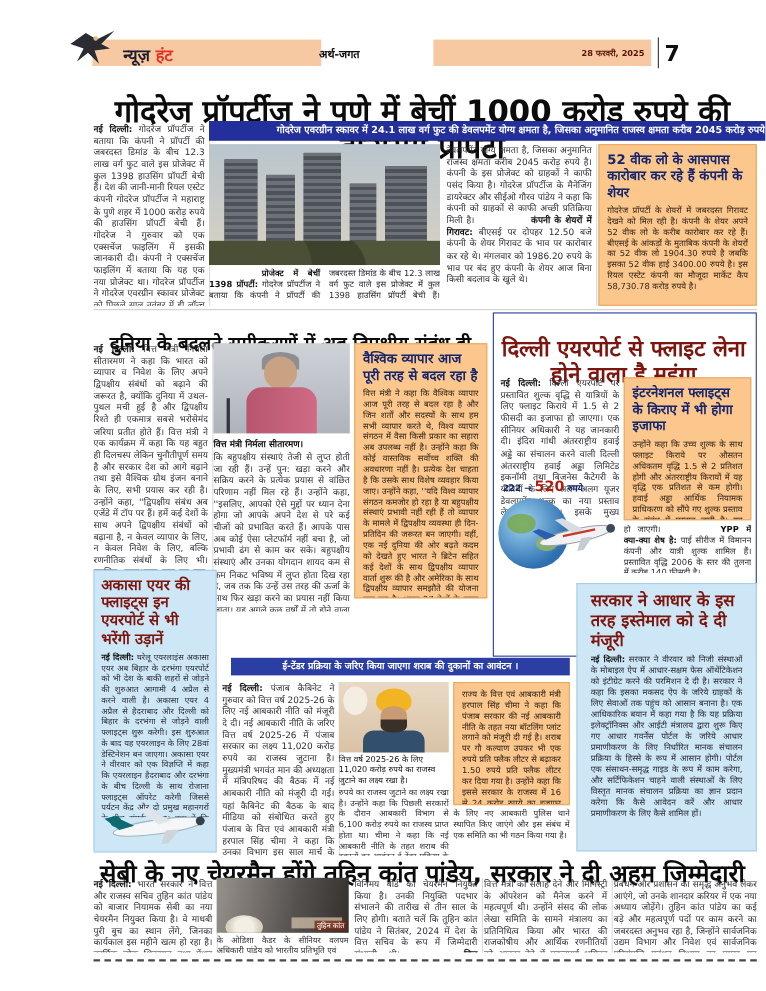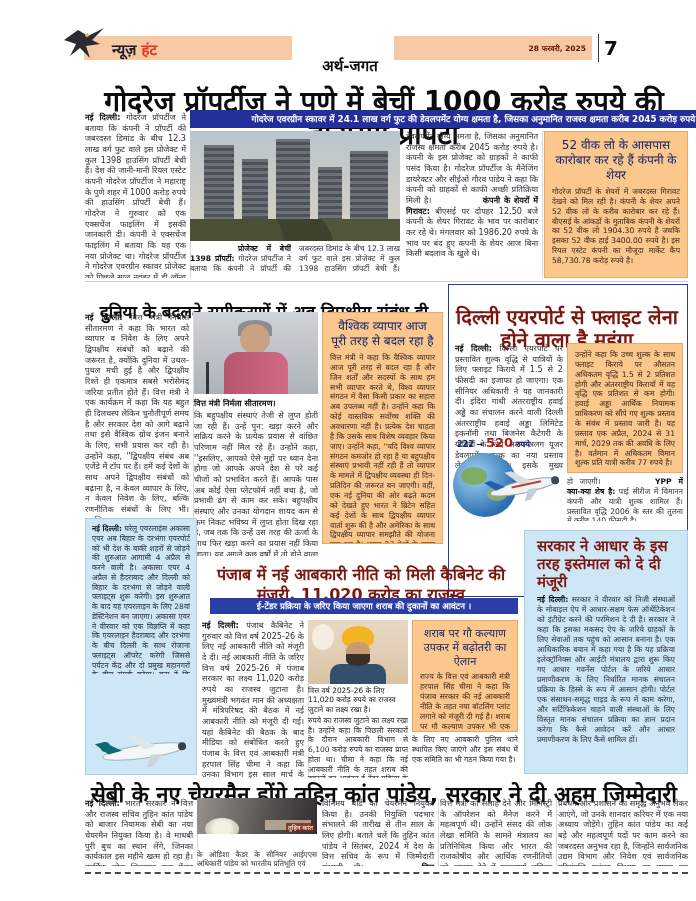--- a/index.html
+++ b/index.html
@@ -4,22 +4,22 @@
 <style>
   html,body{margin:0;padding:0;background:#ffffff;}
   .page{position:relative;width:696px;height:901px;background:#fff;overflow:hidden;
         font-family:"DejaVu Sans",sans-serif;color:#222;}
   
   .band-left{position:absolute;left:84px;top:36px;width:208px;height:24px;background:#f6c9a2;}
   .band-right{position:absolute;left:394px;top:36px;width:198px;height:24px;background:#f6c9a2;}
   .logo{position:absolute;left:62px;top:26px;width:44px;height:36px;}
   .paper-name{position:absolute;left:112px;top:39px;font-size:15px;font-weight:bold;color:#1c1c2e;}
   .paper-name .red{color:#e53222;}
-  .section-title{position:absolute;left:290px;top:55px;width:120px;text-align:center;
-                 font-size:15px;font-weight:bold;color:#0d0d0d;}
+  .section-title{position:absolute;left:290px;top:42px;width:120px;
+                 font-size:10px;font-weight:bold;color:#0d0d0d;}
   .mast-date{position:absolute;left:394px;top:43px;width:192px;text-align:right;
              font-size:7.5px;font-weight:bold;color:#5a1208;}
   .pageno-sep{position:absolute;left:598px;top:34px;width:1px;height:28px;background:#333;}
   .pageno{position:absolute;left:604px;top:36px;font-size:20px;font-weight:bold;color:#0d0d0d;}
   
   .main-headline{position:absolute;left:80px;top:66px;width:608px;text-align:center;
                  font-size:28px;line-height:1.2;font-weight:bold;color:#0b0b0b;}
   
   .body-txt{font-size:8.1px;line-height:1.32;text-align:justify;color:#2c2c34;overflow:hidden;}
   .dateline{font-weight:bold;color:#111;}
@@ -34,21 +34,21 @@
   .tower{position:absolute;bottom:18px;background:#5c6168;
          background-image:repeating-linear-gradient(#6d7278 0 3px,#4d525a 3px 6px);}
   .g-trees{position:absolute;bottom:0;left:0;width:100%;height:22px;
            background:radial-gradient(circle at 20% 120%,#4a4f36 30%,transparent 31%),
                       radial-gradient(circle at 50% 130%,#3c422c 35%,transparent 36%),
                       radial-gradient(circle at 80% 120%,#50563a 30%,transparent 31%),#6b6f4e;}
   .g-caption{position:absolute;left:190px;top:244px;width:210px;height:34px;columns:2;column-gap:8px;
              font-size:7.6px;line-height:1.3;text-align:justify;color:#2c2c34;overflow:hidden;}
   .g-col4{position:absolute;left:406px;top:131px;width:132px;height:147px;}
   .sidebox{background:#fbc78c;border:1px solid #e8a960;padding:6px 7px;box-sizing:border-box;overflow:hidden;}
-  .sidebox .title{font-size:12px;line-height:1.25;font-weight:normal;color:#15256e;margin-bottom:4px;text-align:center;}
+  .sidebox .title{font-size:12px;line-height:1.25;font-weight:bold;color:#15256e;margin-bottom:4px;}
   .sidebox .btxt{font-size:7.6px;line-height:1.3;text-align:justify;color:#332418;}
   .g-side{position:absolute;left:544px;top:131px;width:144px;height:147px;}
   .hrule{position:absolute;left:85px;width:603px;height:1px;background:#cfcfcf;}
   
   .b-headline{position:absolute;left:85px;top:286px;width:358px;text-align:center;
               font-size:17px;font-weight:bold;color:#0b0b0b;}
   .b-col1{position:absolute;left:85px;top:312px;width:104px;height:244px;}
   .b-mid{position:absolute;left:194px;top:312px;width:124px;height:244px;}
   .b-photo{width:124px;height:82px;background:linear-gradient(#cfd3d8,#aeb3ba);position:relative;overflow:hidden;}
   .b-head{position:absolute;left:46px;top:12px;width:30px;height:30px;border-radius:50%;background:#c9a183;}
@@ -98,21 +98,21 @@
   .p-right{position:absolute;left:412px;top:620px;width:106px;height:158px;}
   .p-tail{font-size:7.5px;line-height:1.3;text-align:justify;color:#2c2c34;margin-top:3px;height:40px;overflow:hidden;}
   .aadhaar{position:absolute;left:524px;top:530px;width:164px;height:244px;background:#cde7f7;
            border:1px solid #a9cfe8;box-sizing:border-box;padding:6px 12px;overflow:hidden;}
   .aadhaar .title{font-size:15px;line-height:1.2;font-weight:bold;color:#7c150d;margin-bottom:4px;}
   .aadhaar .btxt{font-size:7.6px;line-height:1.32;text-align:justify;color:#2c2c34;height:176px;overflow:hidden;}
   
   .s-headline{position:absolute;left:80px;top:760px;width:608px;text-align:center;
               font-size:22px;font-weight:bold;color:#0b0b0b;}
   .s-col{position:absolute;top:798px;height:68px;}
-  .s-photo{position:absolute;left:197px;top:798px;width:120px;height:36px;overflow:hidden;
+  .s-photo{position:absolute;left:197px;top:798px;width:120px;height:50px;overflow:hidden;
            background:linear-gradient(100deg,#97928c,#55514e 60%,#332f2d);}
   .s-flower{position:absolute;left:8px;bottom:-6px;width:34px;height:22px;border-radius:50%;
             background:radial-gradient(circle,#f3efe4 40%,#d8cfc0 70%);}
   .s-desk{position:absolute;right:6px;bottom:4px;width:46px;height:10px;background:#c9b9a2;opacity:.8;}
   .s-capt{position:absolute;right:2px;bottom:2px;font-size:6.5px;color:#fff;background:rgba(120,40,20,.8);padding:0 2px;}
   .s-col2txt{position:absolute;left:197px;top:850px;width:120px;height:18px;font-size:7.4px;line-height:1.25;
              text-align:justify;color:#2c2c34;overflow:hidden;}
   .dashline{position:absolute;left:85px;top:872px;width:603px;border-top:2px dashed #4a4a4a;}
   
   svg{display:block;}
@@ -191,20 +191,21 @@
     <div class="btxt">वित्त मंत्री ने कहा कि वैश्विक व्यापार आज पूरी तरह से बदल रहा है और जिन शर्तों और सदस्यों के साथ हम सभी व्यापार करते थे, विश्व व्यापार संगठन में वैसा किसी प्रकार का सहारा अब उपलब्ध नहीं है। उन्होंने कहा कि कोई वास्तविक सर्वोच्च शक्ति की अवधारणा नहीं है। प्रत्येक देश चाहता है कि उसके साथ विशेष व्यवहार किया जाए। उन्होंने कहा, ''यदि विश्व व्यापार संगठन कमजोर हो रहा है या बहुपक्षीय संस्थाएं प्रभावी नहीं रही हैं तो व्यापार के मामले में द्विपक्षीय व्यवस्था ही दिन-प्रतिदिन की जरूरत बन जाएगी। वहीं, एक नई दुनिया की ओर बढ़ते कदम को देखते हुए भारत ने ब्रिटेन सहित कई देशों के साथ द्विपक्षीय व्यापार वार्ता शुरू की है और अमेरिका के साथ द्विपक्षीय व्यापार समझौते की योजना बना रहा है। भारत 27 देशों के समूह यूरोपीय संघ के साथ भी मुक्त व्यापार समझौते पर चर्चा कर रहा है।</div>
   </div>
 
   <div class="airport">
     <h2 class="a-headline">दिल्ली एयरपोर्ट से फ्लाइट लेना होने वाला है महंगा</h2>
     <div class="a-col1 body-txt">
       <span class="dateline">नई दिल्ली:</span>
       <span>दिल्ली एयरपोर्ट पर प्रस्तावित शुल्क वृद्धि से यात्रियों के लिए फ्लाइट किराये में 1.5 से 2 फीसदी का इजाफा हो जाएगा। एक सीनियर अधिकारी ने यह जानकारी दी। इंदिरा गांधी अंतरराष्ट्रीय हवाई अड्डे का संचालन करने वाली दिल्ली अंतरराष्ट्रीय हवाई अड्डा लिमिटेड इकनॉमी तथा बिजनेस कैटेगरी के यात्रियों के लिए अलग-अलग यूजर डेवलपमेंट शुल्क का नया प्रस्ताव लेकर आई है। इसके मुख्य कार्यपालक ने कहा कि मंजूरी मिलने के बाद प्रति यात्री शुल्क प्रति चेक-इन के 145 रुपये से बढ़कर 370 रुपये हो जाएगा।</span>
     </div>
     <div class="a-box sidebox">
+      <div class="title">इंटरनेशनल फ्लाइट्स के किराए में भी होगा इजाफा</div>
       <div class="btxt">उन्होंने कहा कि उच्च शुल्क के साथ फ्लाइट किराये पर औसतन अधिकतम वृद्धि 1.5 से 2 प्रतिशत होगी और अंतरराष्ट्रीय किरायों में यह वृद्धि एक प्रतिशत से कम होगी। हवाई अड्डा आर्थिक नियामक प्राधिकरण को सौंपे गए शुल्क प्रस्ताव के संबंध में प्रस्ताव जारी है। यह प्रस्ताव एक अप्रैल, 2024 से 31 मार्च, 2029 तक की अवधि के लिए है। वर्तमान में अधिकतम विमान शुल्क प्रति यात्री करीब 77 रुपये है।</div>
     </div>
     <div class="fare">
       <span>222</span>
       →
       <span class="big">520</span>
       <span>रुपये</span>
     </div>
     <div class="globe"></div>
     <div class="a-plane">
@@ -220,60 +221,59 @@
       </svg>
     </div>
     <div class="a-tail">
       <span>हो जाएगी।</span>
       <span class="boldlead">YPP में क्या-क्या शेष है:</span>
       <span>पाई सीरीज में विमानन कंपनी और यात्री शुल्क शामिल हैं। प्रस्तावित वृद्धि 2006 के स्तर की तुलना में करीब 140 फीसदी है।</span>
     </div>
   </div>
 
   <div class="akasa">
+    <div class="title">अकासा एयर की फ्लाइट्स इन एयरपोर्ट से भी भरेंगी उड़ानें</div>
     <div class="btxt">
       <span class="dateline">नई दिल्ली:</span>
       <span>घरेलू एयरलाइंस अकासा एयर अब बिहार के दरभंगा एयरपोर्ट को भी देश के बाकी शहरों से जोड़ने की शुरुआत आगामी 4 अप्रैल से करने वाली है। अकासा एयर 4 अप्रैल से हैदराबाद और दिल्ली को बिहार के दरभंगा से जोड़ने वाली फ्लाइट्स शुरू करेगी। इस शुरुआत के बाद यह एयरलाइन के लिए 28वां डेस्टिनेशन बन जाएगा। अकासा एयर ने वीरवार को एक विज्ञप्ति में कहा कि एयरलाइन हैदराबाद और दरभंगा के बीच दिल्ली के साथ रोजाना फ्लाइट्स ऑपरेट करेगी जिससे पर्यटन केंद्र और दो प्रमुख महानगरों के बीच संपर्क बढ़ेगा। बता दें कि एयरलाइन के पास 23 घरेलू और 5 अंतरराष्ट्रीय गंतव्यों के लिए फ्लाइट्स हैं। इसके पास 27 बोइंग 737 मैक्स विमानों का बेड़ा है। एयरलाइन ने इन नए रूट्स के लिए फ्लाइट की बुकिंग चालू है।</span>
     </div>
     <div class="ak-plane">
       <svg width="106" height="42" viewBox="0 0 106 42">
         <g transform="rotate(-8 53 21)">
           <ellipse cx="56" cy="24" rx="42" ry="6.5" fill="#f4f6f7" stroke="#9fb4bd" stroke-width="1"></ellipse>
           <path d="M20 22 L8 10 L17 9 L34 20 Z" fill="#0e6a72"></path>
           <circle cx="18" cy="14" r="5" fill="#0e6a72"></circle>
           <path d="M56 22 L40 6 L48 6 L68 20 Z" fill="#dfe5e8"></path>
           <path d="M62 28 L56 40 L63 40 L74 29 Z" fill="#cdd5d9"></path>
           <circle cx="94" cy="24" r="4" fill="#32434c"></circle>
         </g>
       </svg>
     </div>
   </div>
 
-  <h2 class="p-headline">पंजाब में नई आबकारी नीति को मिली कैबिनेट की मंजूरी, 11,020 करोड़ का राजस्व</h2>
   <div class="p-bar">ई-टेंडर प्रक्रिया के जरिए किया जाएगा शराब की दुकानों का आवंटन ।</div>
   <div class="p-col1 body-txt colrule">
     <span class="dateline">नई दिल्ली:</span>
     <span>पंजाब कैबिनेट ने गुरुवार को वित्त वर्ष 2025-26 के लिए नई आबकारी नीति को मंजूरी दे दी। नई आबकारी नीति के जरिए वित्त वर्ष 2025-26 में पंजाब सरकार का लक्ष्य 11,020 करोड़ रुपये का राजस्व जुटाना है। मुख्यमंत्री भगवंत मान की अध्यक्षता में मंत्रिपरिषद की बैठक में नई आबकारी नीति को मंजूरी दी गई। यहां कैबिनेट की बैठक के बाद मीडिया को संबोधित करते हुए पंजाब के वित्त एवं आबकारी मंत्री हरपाल सिंह चीमा ने कहा कि उनका विभाग इस साल मार्च के अंत तक 10,200 करोड़ रुपये जुटाएगा, जबकि 2024-25 के लिए 10,145 करोड़ रुपये का लक्ष्य रखा गया है।</span>
     
     
   </div>
   <div class="p-mid">
     <div class="p-photo">
       <div class="p-balloon"></div>
       <div class="p-torso"></div>
       <div class="p-turban"></div>
       <div class="p-face"></div>
       <div class="p-beard"></div>
     </div>
     <div class="p-capt">वित्त वर्ष 2025-26 के लिए 11,020 करोड़ रुपये का राजस्व जुटाने का लक्ष्य रखा है।</div>
     <div class="p-col2">रुपये का राजस्व जुटाने का लक्ष्य रखा है। उन्होंने कहा कि पिछली सरकारों के दौरान आबकारी विभाग से 6,100 करोड़ रुपये का राजस्व प्राप्त होता था। चीमा ने कहा कि नई आबकारी नीति के तहत शराब की दुकानों का आवंटन ई-टेंडर प्रक्रिया के जरिए किया जाएगा। उन्होंने कहा कि देसी शराब का कोटा तीन प्रतिशत बढ़ा दिया गया है। चीमा ने यह भी बताया कि प्रबंधन को और मजबूत करने</div>
   </div>
   <div class="p-right">
     <div class="sidebox" style="height:112px;">
-      <div class="title" style="font-size:11px;">शराब पर गौ कल्याण उपकर में बढ़ोतरी का ऐलान</div>
       <div class="btxt">राज्य के वित्त एवं आबकारी मंत्री हरपाल सिंह चीमा ने कहा कि पंजाब सरकार की नई आबकारी नीति के तहत नया बॉटलिंग प्लांट लगाने को मंजूरी दी गई है। शराब पर गौ कल्याण उपकर भी एक रुपये प्रति फ्लैक लीटर से बढ़ाकर 1.50 रुपये प्रति फ्लैक लीटर कर दिया गया है। उन्होंने कहा कि इससे सरकार के राजस्व में 16 से 24 करोड़ रुपये का इजाफा होगा।</div>
     </div>
     <div class="p-tail">के लिए नए आबकारी पुलिस थाने स्थापित किए जाएंगे और इस संबंध में एक समिति का भी गठन किया गया है।</div>
   </div>
 
   <div class="aadhaar">
     <div class="title">सरकार ने आधार के इस तरह इस्तेमाल को दे दी मंजूरी</div>
     <div class="btxt">
       <span class="dateline">नई दिल्ली:</span>
       <span>सरकार ने वीरवार को निजी संस्थाओं के मोबाइल ऐप में आधार-सक्षम फेस ऑथेंटिकेशन को इंटीग्रेट करने की परमिशन दे दी है। सरकार ने कहा कि इसका मकसद ऐप के जरिये ग्राहकों के लिए सेवाओं तक पहुंच को आसान बनाना है। एक आधिकारिक बयान में कहा गया है कि यह प्रक्रिया इलेक्ट्रॉनिक्स और आईटी मंत्रालय द्वारा शुरू किए गए आधार गवर्नेंस पोर्टल के जरिये आधार प्रमाणीकरण के लिए निर्धारित मानक संचालन प्रक्रिया के हिस्से के रूप में आसान होगी। पोर्टल एक संसाधन-समृद्ध गाइड के रूप में काम करेगा, और सर्टिफिकेशन चाहने वाली संस्थाओं के लिए विस्तृत मानक संचालन प्रक्रिया का ज्ञान प्रदान करेगा कि कैसे आवेदन करें और आधार प्रमाणीकरण के लिए कैसे शामिल हों।</span>
@@ -283,21 +283,21 @@
   <h2 class="s-headline">सेबी के नए चेयरमैन होंगे तुहिन कांत पांडेय, सरकार ने दी अहम जिम्मेदारी</h2>
   <div class="s-col body-txt colrule" style="left:85px;width:108px;">
     <span class="dateline">नई दिल्ली:</span>
     <span>भारत सरकार ने वित्त और राजस्व सचिव तुहिन कांत पांडेय को बाजार नियामक सेबी का नया चेयरमैन नियुक्त किया है। वे माधबी पुरी बुच का स्थान लेंगे, जिनका कार्यकाल इस महीने खत्म हो रहा है। कार्मिक लोक शिकायत तथा पेंशन मंत्रालय को गुरुवार को जारी प्रेस रिलीज के अनुसार, मंत्रिमंडल की नियुक्ति समिति ने 1987 बैच</span>
   </div>
   <div class="s-photo">
     <div class="s-desk"></div>
     <div class="s-flower"></div>
     <div class="s-capt">तुहिन कांत</div>
   </div>
-  <div class="s-col2txt">के ओडिशा कैडर के सीनियर आईएएस अधिकारी पांडेय को भारतीय प्रतिभूति एवं</div>
+  <div class="s-col2txt">के ओडिशा कैडर के सीनियर वलपम अधिकारी पांडेय को भारतीय प्रतिभूति एवं</div>
   <div class="s-col body-txt colrule" style="left:322px;width:112px;">
     <span>विनिमय बोर्ड का चेयरमैन नियुक्त किया है। उनकी नियुक्ति पदभार संभालने की तारीख से तीन साल के लिए होगी। बताते चलें कि तुहिन कांत पांडेय ने सितंबर, 2024 में देश के वित्त सचिव के रूप में जिम्मेदारी संभाली थी।</span>
     <span class="boldlead">वित्त मंत्रालय का प्रतिनिधित्व कर चुके हैं तुहिन:</span>
     
   </div>
   <div class="s-col body-txt colrule" style="left:440px;width:112px;">वित्त मंत्री को सलाह देने और मिनिस्ट्री के ऑपरेशन को मैनेज करने में महत्वपूर्ण थी। उन्होंने संसद की लोक लेखा समिति के सामने मंत्रालय का प्रतिनिधित्व किया और भारत की राजकोषीय और आर्थिक रणनीतियों को आकार देने में महत्वपूर्ण भूमिका निभाई। वे अब सेबी चेयरमैन की जिम्मेदारी संभालेंगे और अपने साथ वित्तीय</div>
   <div class="s-col body-txt" style="left:558px;width:130px;">प्रबंधन और प्रशासन का समृद्ध अनुभव लेकर आएंगे, जो उनके शानदार करियर में एक नया अध्याय जोड़ेंगे। तुहिन कांत पांडेय का कई बड़े और महत्वपूर्ण पदों पर काम करने का जबरदस्त अनुभव रहा है, जिन्होंने सार्वजनिक उद्यम विभाग और निवेश एवं सार्वजनिक परिसंपत्ति प्रबंधन विभाग का प्रमुख पद शामिल है।</div>
 
   <div class="dashline"></div>
 

